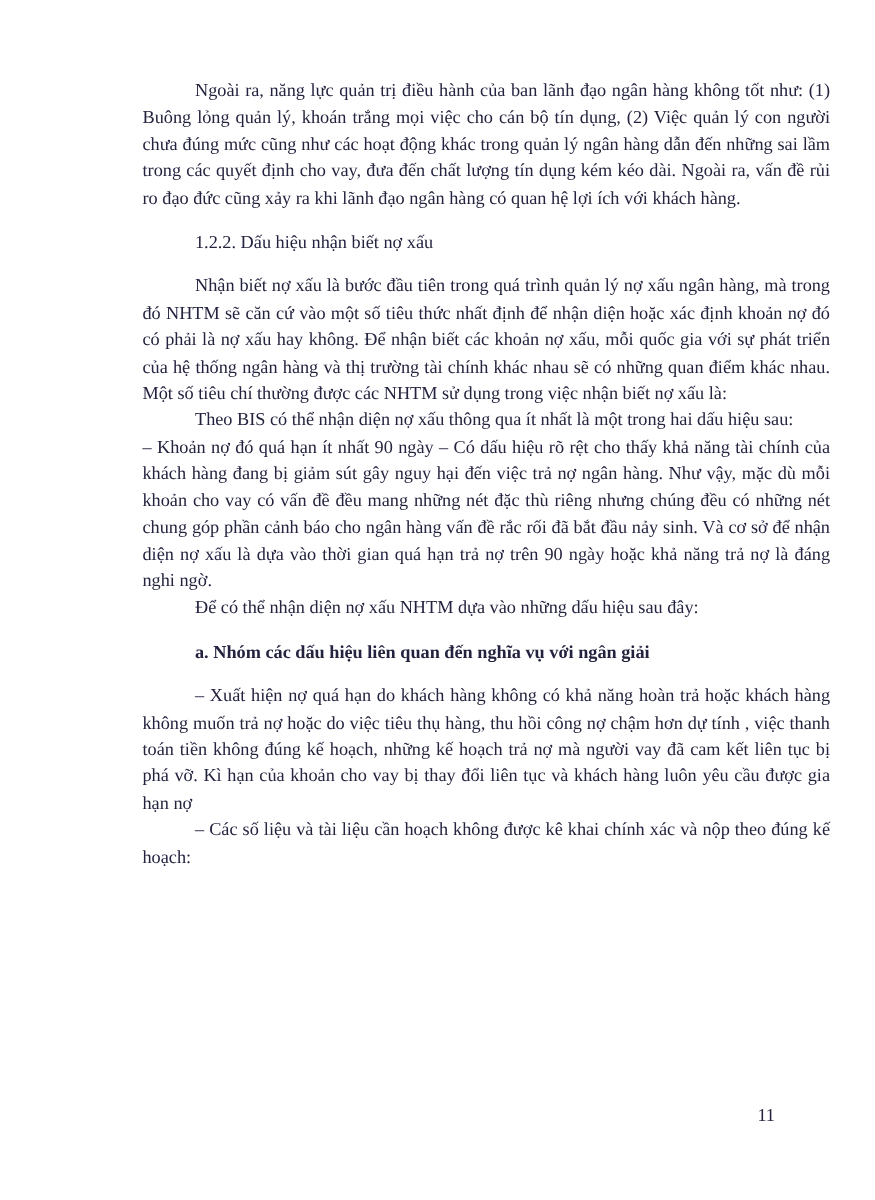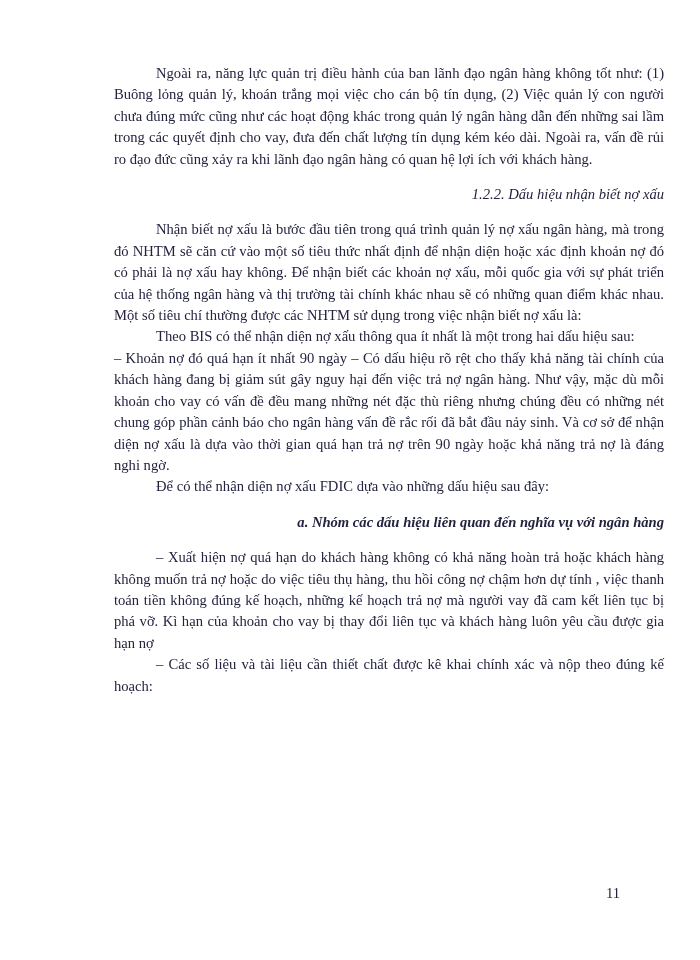--- a/index.html
+++ b/index.html
@@ -29,23 +29,22 @@
     font-size: 14.6px;
     line-height: 21.4px;
     text-align: justify;
     text-indent: 42px;
     white-space: pre-line;
   }
   .hd {
     margin: 14px 0 14px 42px;
     font-size: 14.6px;
     line-height: 21.4px;
-    font-style: italic;
     font-weight: normal;
-    text-align: right;
+    text-align: left;
   }
   .hd.bold {
     font-weight: bold;
   }
   .page-num {
     position: absolute;
     right: 80px;
     bottom: 56px;
     font-size: 14.6px;
     line-height: 21px;
@@ -62,24 +61,24 @@
 
   <h3 class="hd">1.2.2. Dấu hiệu nhận biết nợ xấu</h3>
 
   <p class="para">Nhận biết nợ xấu là bước đầu tiên trong quá trình quản lý nợ xấu ngân hàng, mà trong đó NHTM sẽ căn cứ vào một số tiêu thức nhất định để nhận diện hoặc xác định khoản nợ đó có phải là nợ xấu hay không. Để nhận biết các khoản nợ xấu, mỗi quốc gia với sự phát triển của hệ thống ngân hàng và thị trường tài chính khác nhau sẽ có những quan điểm khác nhau. Một số tiêu chí thường được các NHTM sử dụng trong việc nhận biết nợ xấu là:</p>
 
 
   <p class="para">Theo BIS có thể nhận diện nợ xấu thông qua ít nhất là một trong hai dấu hiệu sau:
 – Khoản nợ đó quá hạn ít nhất 90 ngày – Có dấu hiệu rõ rệt cho thấy khả năng tài chính của khách hàng đang bị giảm sút gây nguy hại đến việc trả nợ ngân hàng. Như vậy, mặc dù mỗi khoản cho vay có vấn đề đều mang những nét đặc thù riêng nhưng chúng đều có những nét chung góp phần cảnh báo cho ngân hàng vấn đề rắc rối đã bắt đầu nảy sinh. Và cơ sở để nhận diện nợ xấu là dựa vào thời gian quá hạn trả nợ trên 90 ngày hoặc khả năng trả nợ là đáng nghi ngờ.</p>
 
 
-  <p class="para">Để có thể nhận diện nợ xấu FDIC dựa vào những dấu hiệu sau đây:</p>
+  <p class="para">Để có thể nhận diện nợ xấu NHTM dựa vào những dấu hiệu sau đây:</p>
 
-  <h3 class="hd bold">a. Nhóm các dấu hiệu liên quan đến nghĩa vụ với ngân hàng</h3>
+  <h3 class="hd bold">a. Nhóm các dấu hiệu liên quan đến nghĩa vụ với ngân giải</h3>
 
   <p class="para">– Xuất hiện nợ quá hạn do khách hàng không có khả năng hoàn trả hoặc khách hàng không muốn trả nợ hoặc do việc tiêu thụ hàng, thu hồi công nợ chậm hơn dự tính , việc thanh toán tiền không đúng kế hoạch, những kế hoạch trả nợ mà người vay đã cam kết liên tục bị phá vỡ. Kì hạn của khoản cho vay bị thay đổi liên tục và khách hàng luôn yêu cầu được gia hạn nợ</p>
 
-  <p class="para">– Các số liệu và tài liệu cần thiết chất được kê khai chính xác và nộp theo đúng kế hoạch:</p>
+  <p class="para">– Các số liệu và tài liệu cần hoạch không được kê khai chính xác và nộp theo đúng kế hoạch:</p>
 
 
 </div>
 
 <div class="page-num">11</div>
 
 </body></html>

